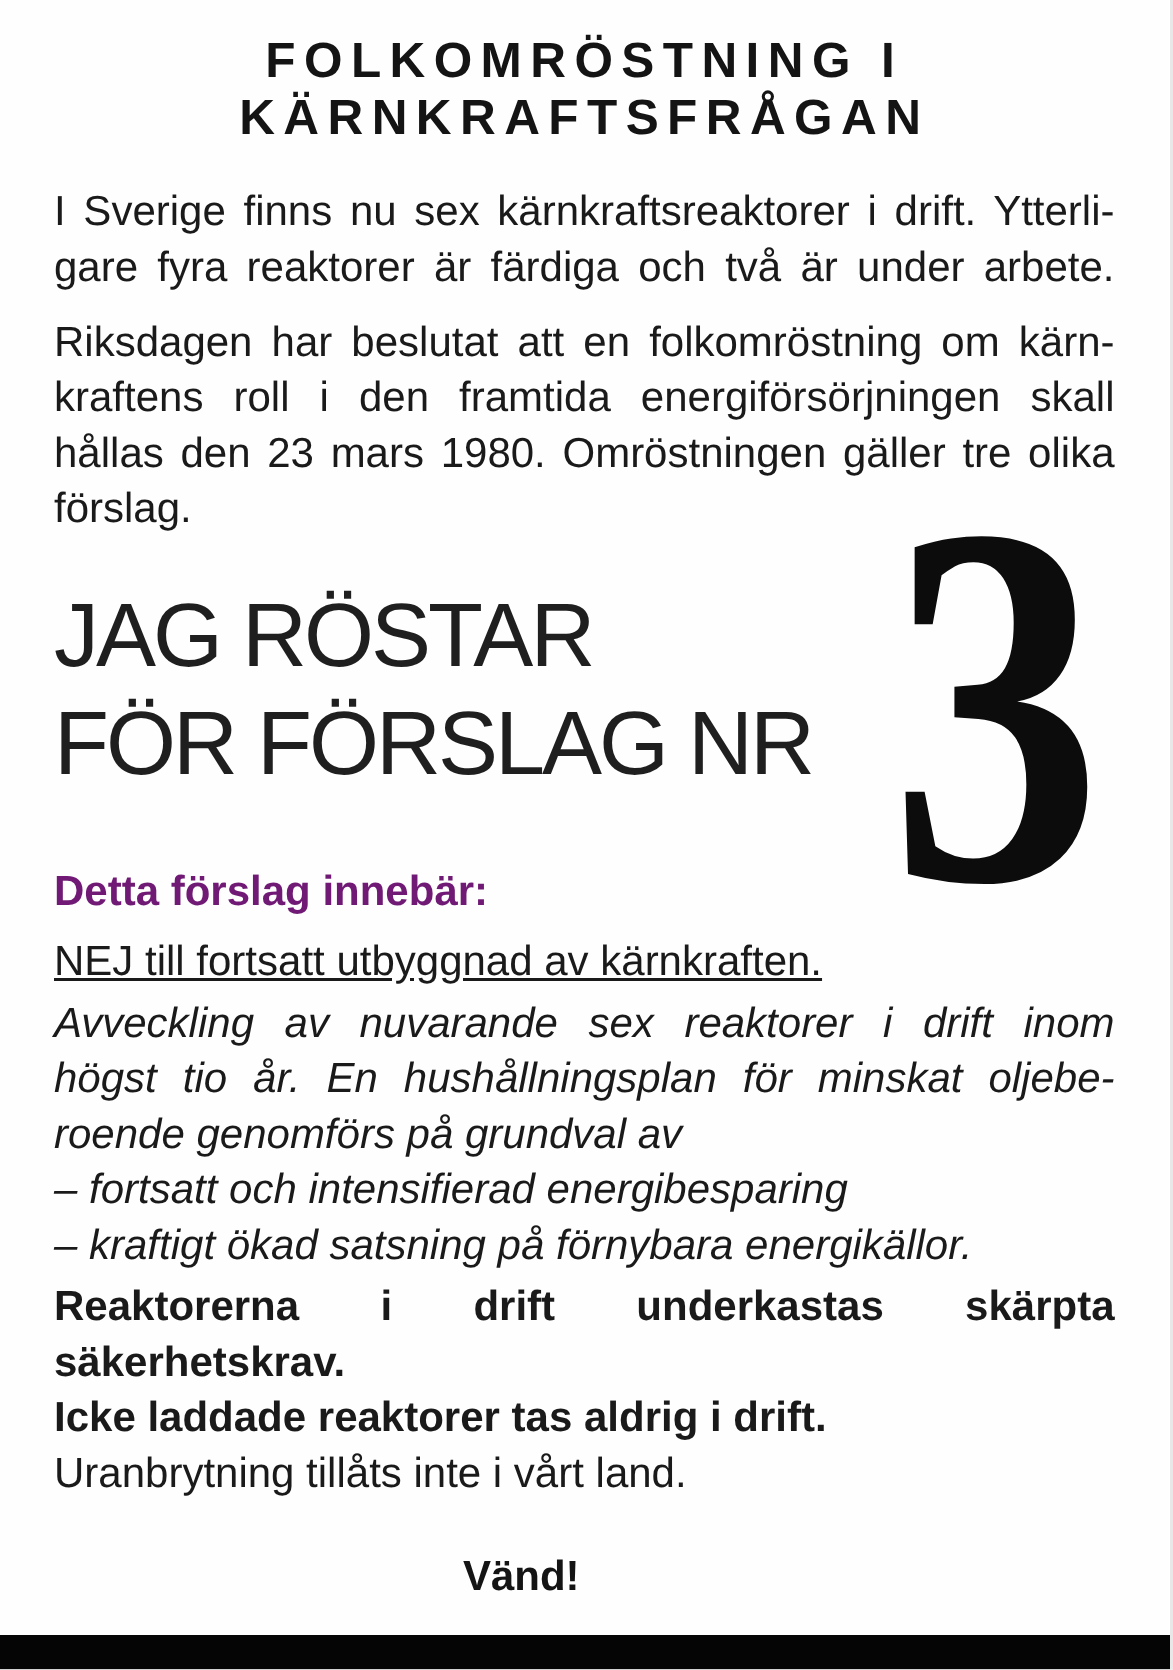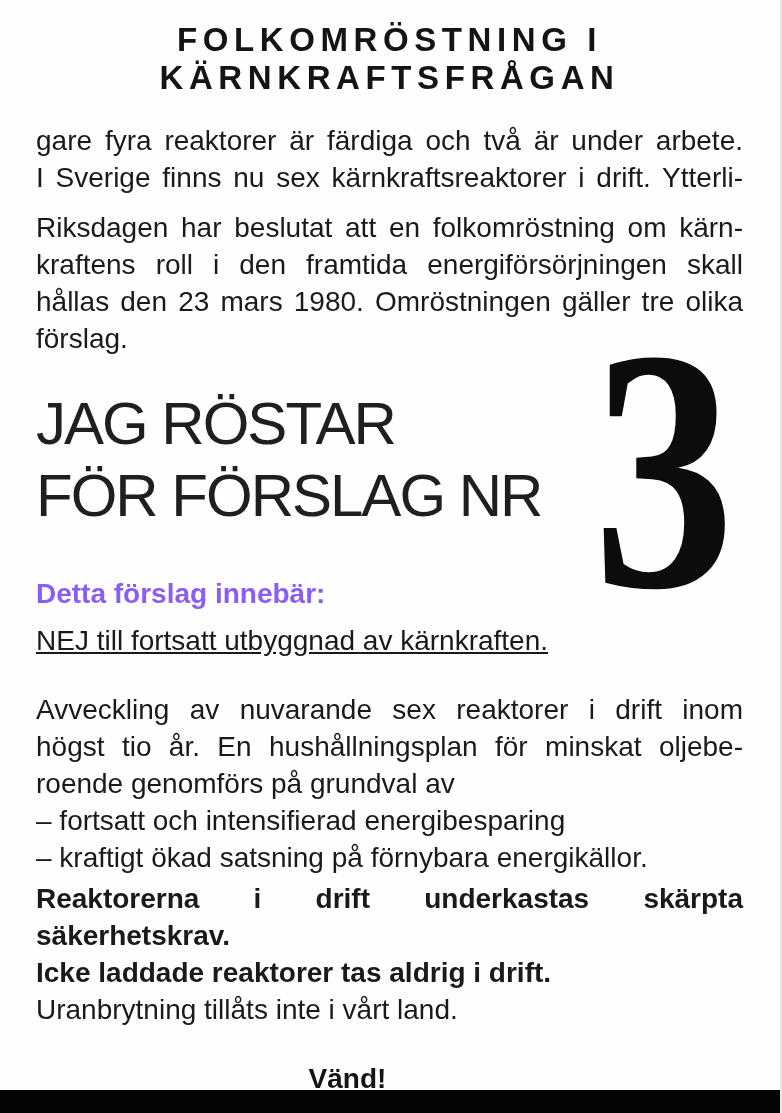--- a/index.html
+++ b/index.html
@@ -49,24 +49,24 @@
     font-size:345px;
     color:#0c0c0c;
     transform:scaleX(0.82);
     transform-origin:right center;
   }
   .detta{
     margin-top:43px;
     font-weight:bold;
     font-size:28px;
     line-height:37px;
-    color:#8b5cf6;
+    color:#701a75;
   }
   .nej{margin-top:10px;text-decoration:underline;}
-  .avveckling{margin-top:32px;}
+  .avveckling{margin-top:4px;font-style:italic;}
   .reaktorer{margin-top:4px;font-weight:bold;}
   .uran{margin-top:0px;}
   .vand{
     margin-top:32px;
     font-weight:bold;
     font-size:28px;
     line-height:37px;
     text-align:center;
     padding-right:84px;
     color:#141414;
@@ -83,22 +83,22 @@
 
 <div class="page">
   <div class="content">
 
     <div class="title">
       <div>FOLKOMRÖSTNING I</div>
       <div>KÄRNKRAFTSFRÅGAN</div>
     </div>
 
     <div class="para p1">
+      <div class="jline">I Sverige finns nu sex kärnkraftsreaktorer i drift. Ytterli-</div>
       <div class="jline">gare fyra reaktorer är färdiga och två är under arbete.</div>
-      <div class="jline">I Sverige finns nu sex kärnkraftsreaktorer i drift. Ytterli-</div>
     </div>
 
     <div class="para p2">
       <div class="jline">Riksdagen har beslutat att en folkomröstning om kärn-</div>
       <div class="jline">kraftens roll i den framtida energiförsörjningen skall</div>
       <div class="jline">hållas den 23 mars 1980. Omröstningen gäller tre olika</div>
       <div class="nline">förslag.</div>
     </div>
 
     <div class="vote-heading">

